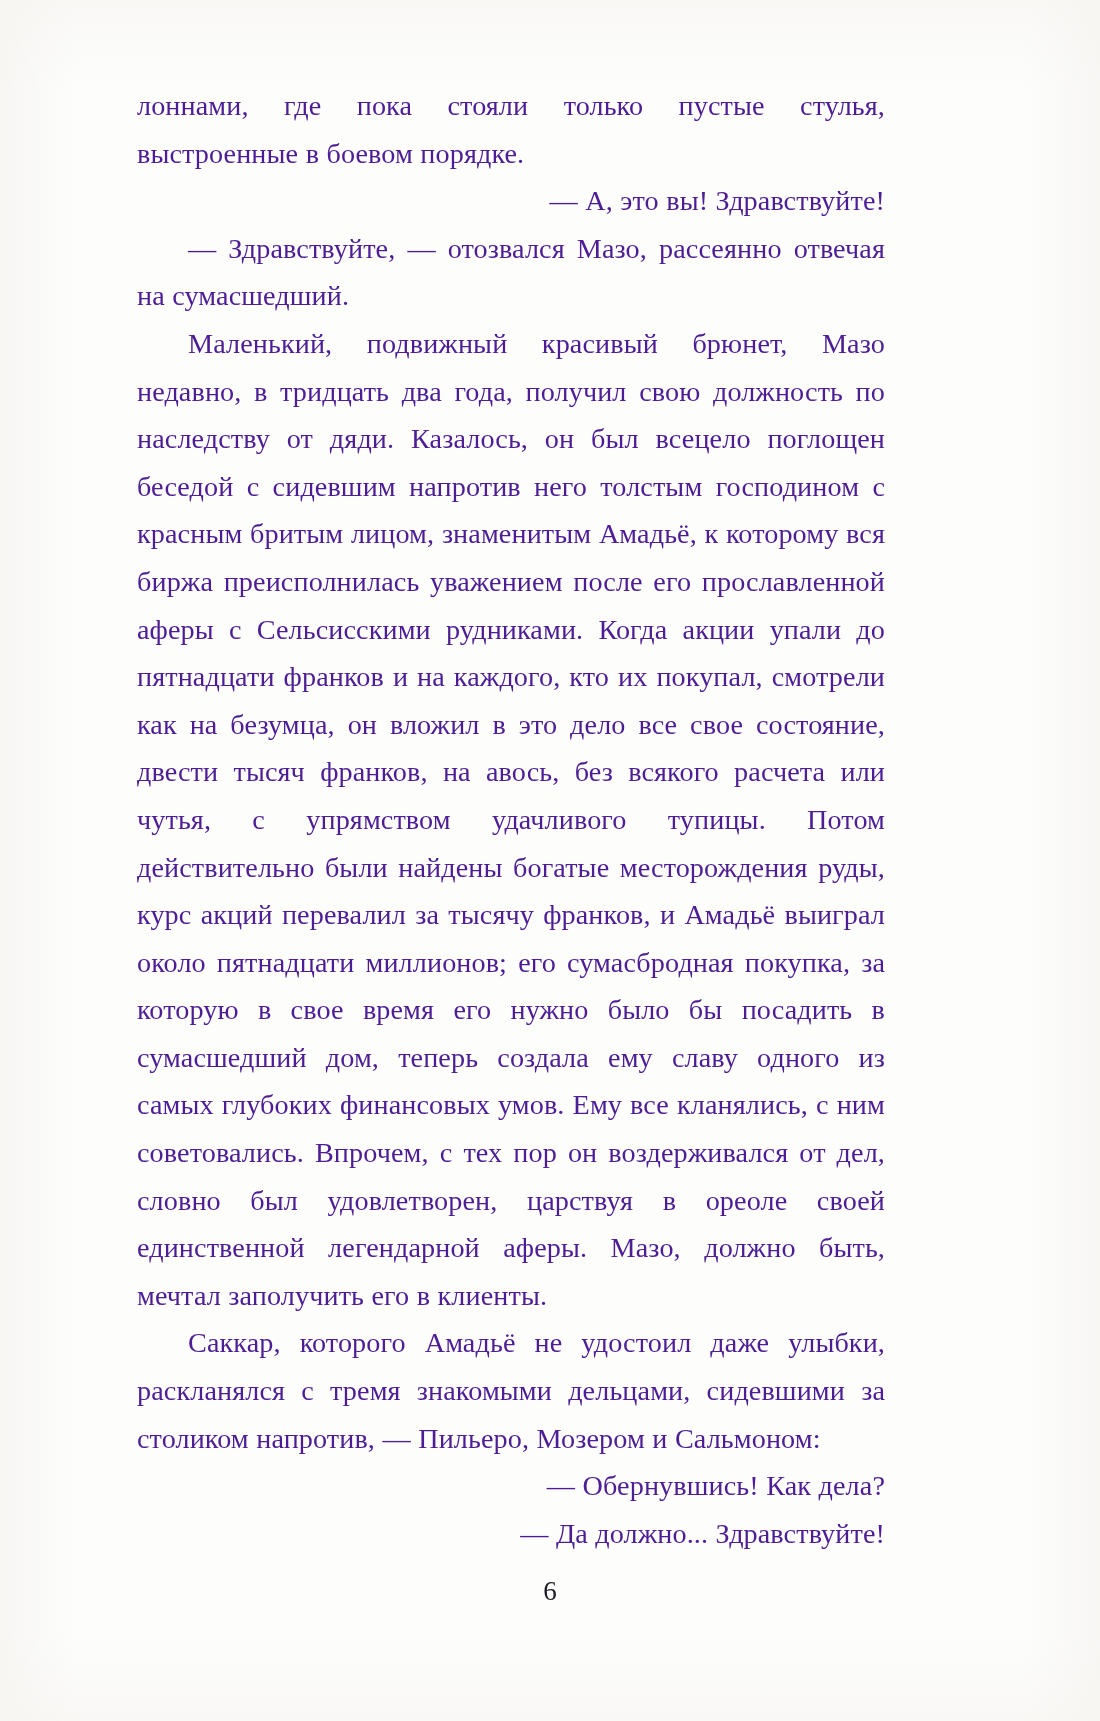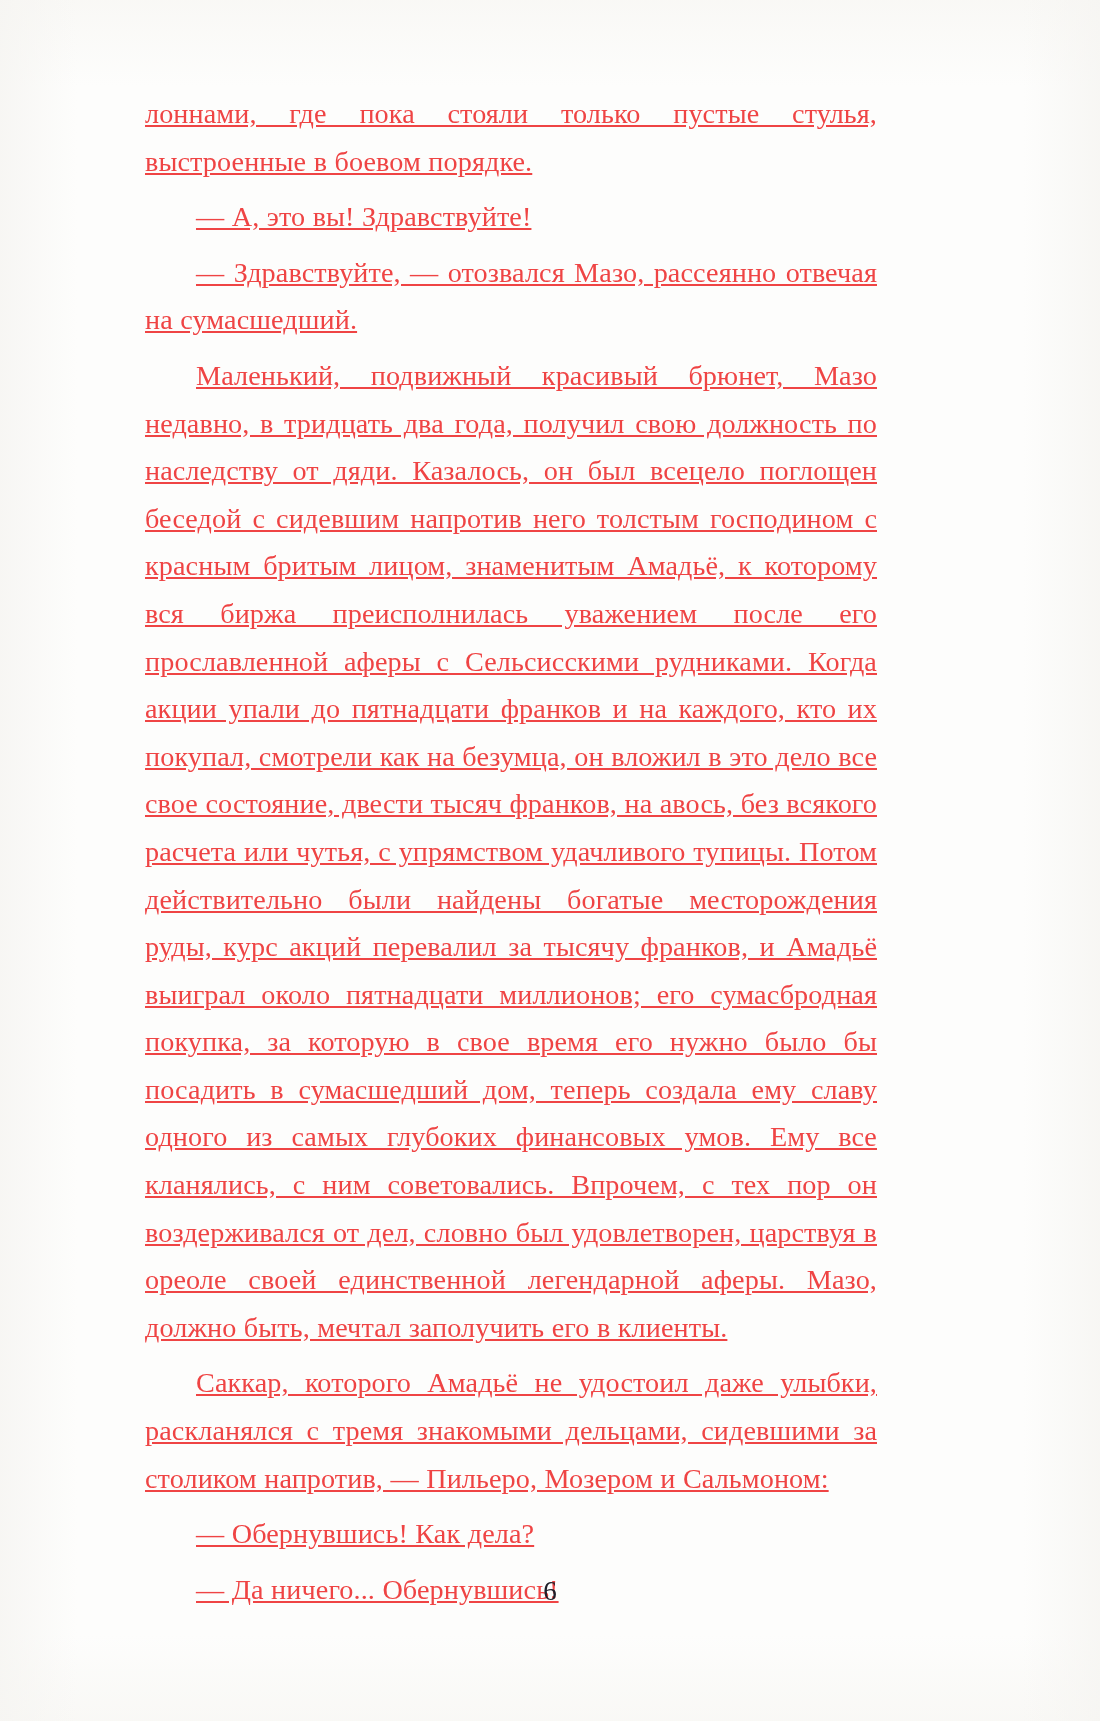--- a/index.html
+++ b/index.html
@@ -35,40 +35,39 @@
   }
 
   #text-column {
     position: absolute;
     left: 137px;
     top: 82px;
     width: 748px;
   }
 
   .para {
-    margin: 8px;
+    margin: 0;
     text-align: justify;
     text-justify: inter-word;
     font-size: 28.2px;
     line-height: 47.6px;
-    color: #ef4444;
+    color: #4c1d95;
     letter-spacing: 0.1px;
     word-spacing: 0.3px;
     text-indent: 0;
-    text-decoration: underline;
     -webkit-font-smoothing: antialiased;
   }
 
   .para.indent {
     text-indent: 51px;
   }
 
   
   .para.dialogue {
-    text-align: left;
+    text-align: right;
     text-indent: 51px;
   }
 
   
   .para.dialogue-justified {
     text-align: justify;
     text-indent: 51px;
   }
 
   #page-number {
@@ -98,19 +97,19 @@
     <p class="para dialogue">— А, это вы! Здравствуйте!</p>
 
     <p class="para dialogue-justified">— Здравствуйте, — отозвался Мазо, рассеянно отвечая на сумасшедший.</p>
 
     <p class="para indent">Маленький, подвижный красивый брюнет, Мазо недавно, в тридцать два года, получил свою должность по наследству от дяди. Казалось, он был всецело поглощен беседой с сидевшим напротив него толстым господином с красным бритым лицом, знаменитым Амадьё, к которому вся биржа преисполнилась уважением после его прославленной аферы с Сельсисскими рудниками. Когда акции упали до пятнадцати франков и на каждого, кто их покупал, смотрели как на безумца, он вложил в это дело все свое состояние, двести тысяч франков, на авось, без всякого расчета или чутья, с упрямством удачливого тупицы. Потом действительно были найдены богатые месторождения руды, курс акций перевалил за тысячу франков, и Амадьё выиграл около пятнадцати миллионов; его сумасбродная покупка, за которую в свое время его нужно было бы посадить в сумасшедший дом, теперь создала ему славу одного из самых глубоких финансовых умов. Ему все кланялись, с ним советовались. Впрочем, с тех пор он воздерживался от дел, словно был удовлетворен, царствуя в ореоле своей единственной легендарной аферы. Мазо, должно быть, мечтал заполучить его в клиенты.</p>
 
     <p class="para indent">Саккар, которого Амадьё не удостоил даже улыбки, раскланялся с тремя знакомыми дельцами, сидевшими за столиком напротив, — Пильеро, Мозером и Сальмоном:</p>
 
     <p class="para dialogue">— Обернувшись! Как дела?</p>
 
-    <p class="para dialogue">— Да ничего... Обернувшись!</p>
+    <p class="para dialogue">— Да должно... Здравствуйте!</p>
 
   </div>
 
   <div id="page-number">6</div>
 
 </div>
 
 </body></html>

